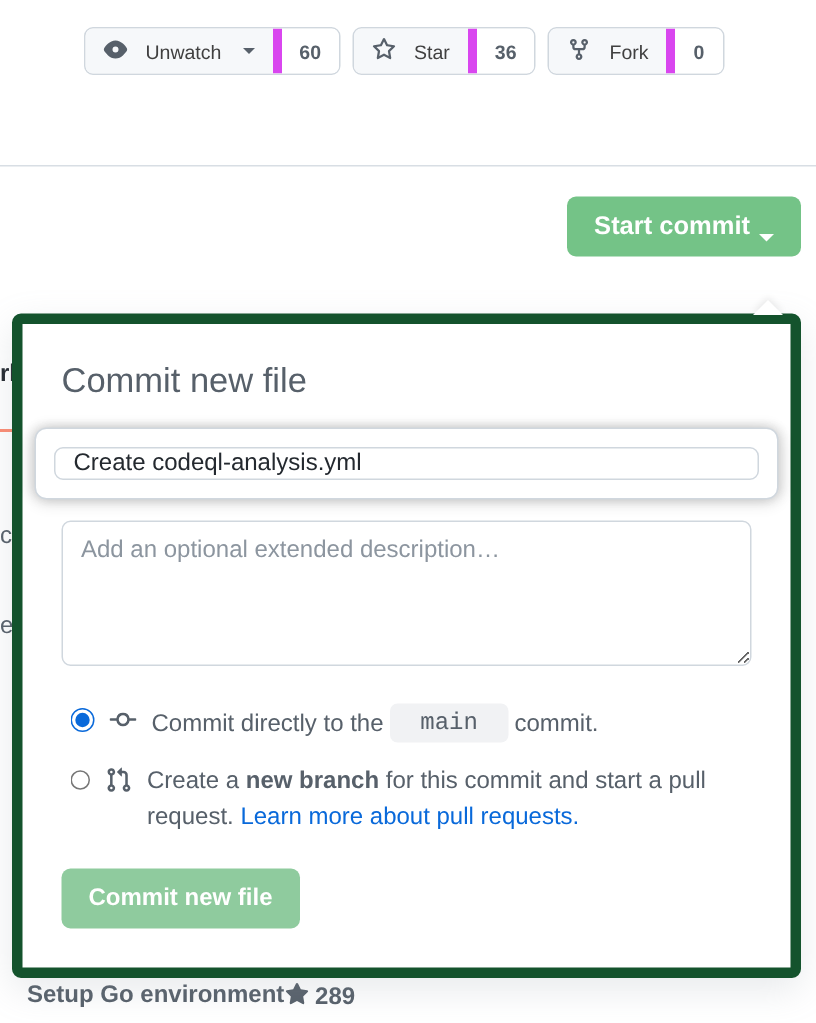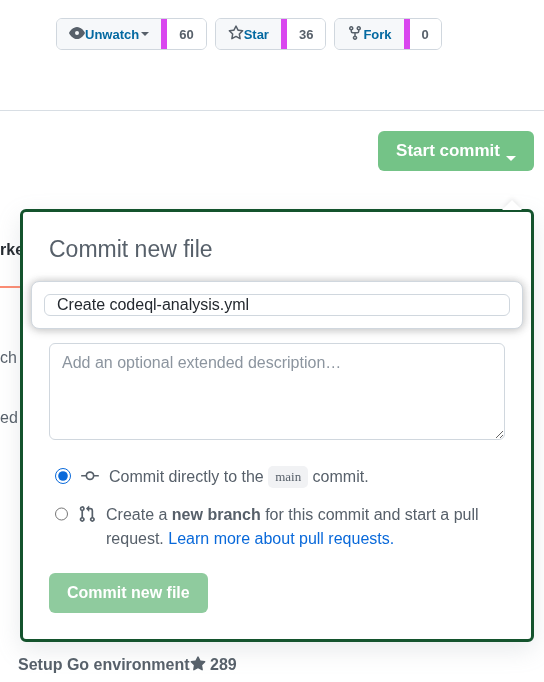--- a/index.html
+++ b/index.html
@@ -22,26 +22,26 @@
     display: inline-flex;
     border: 1px solid #d0d7de;
     border-radius: 6px;
     overflow: hidden;
     height: 32px;
     align-items: stretch;
   }
   .social-btn {
     display: inline-flex;
     align-items: center;
-    gap: 0;
+    gap: 12px;
     padding: 0 12px;
     background: #f6f8fa;
-    color: #0369a1;
+    color: #404040;
     font-size: 13px;
-    font-weight: 700;
+    font-weight: 400;
     border: none;
     cursor: pointer;
   }
   .social-btn svg { fill: #57606a; }
   .social-count {
     display: inline-flex;
     align-items: center;
     padding: 0 12px;
     background: #fff;
     color: #57606a;
@@ -93,24 +93,24 @@
     width: 0; height: 0;
     border-left: 10px solid transparent;
     border-right: 10px solid transparent;
     border-bottom: 10px solid #fff;
     filter: drop-shadow(0 -2px 2px rgba(0,0,0,0.08));
     z-index: 11;
   }
   .popover {
     position: absolute;
     top: 209px;
-    left: 20px;
+    left: 8px;
     right: 10px;
     background: #fff;
-    border: 3px solid #14532d;
+    border: 7px solid #14532d;
     border-radius: 6px;
     box-shadow: 0 8px 24px rgba(140,149,159,.2);
     z-index: 10;
   }
   .popover-inner {
     padding: 24px 26px 26px 26px;
   }
   .popover h2 {
     font-size: 23px;
     font-weight: 400;
@@ -170,23 +170,23 @@
   .radio-icon svg { fill: #57606a; }
   .radio-label {
     font-size: 16px;
     color: #57606a;
     line-height: 1.5;
   }
   .branch-tag {
     display: inline-block;
     background: #f1f2f4;
     border-radius: 5px;
-    padding: 1px 7px;
-    font-family: Liberation Serif, serif;
-    font-size: 13px;
+    padding: 1px 20px;
+    font-family: Liberation Mono, monospace;
+    font-size: 16px;
     color: #57606a;
     vertical-align: 1px;
   }
   .radio-label a { color: #0969da; text-decoration: none; }
   .commit-btn {
     background: #8fcb9e;
     color: #fff;
     border: none;
     border-radius: 6px;
     padding: 11px 18px;

